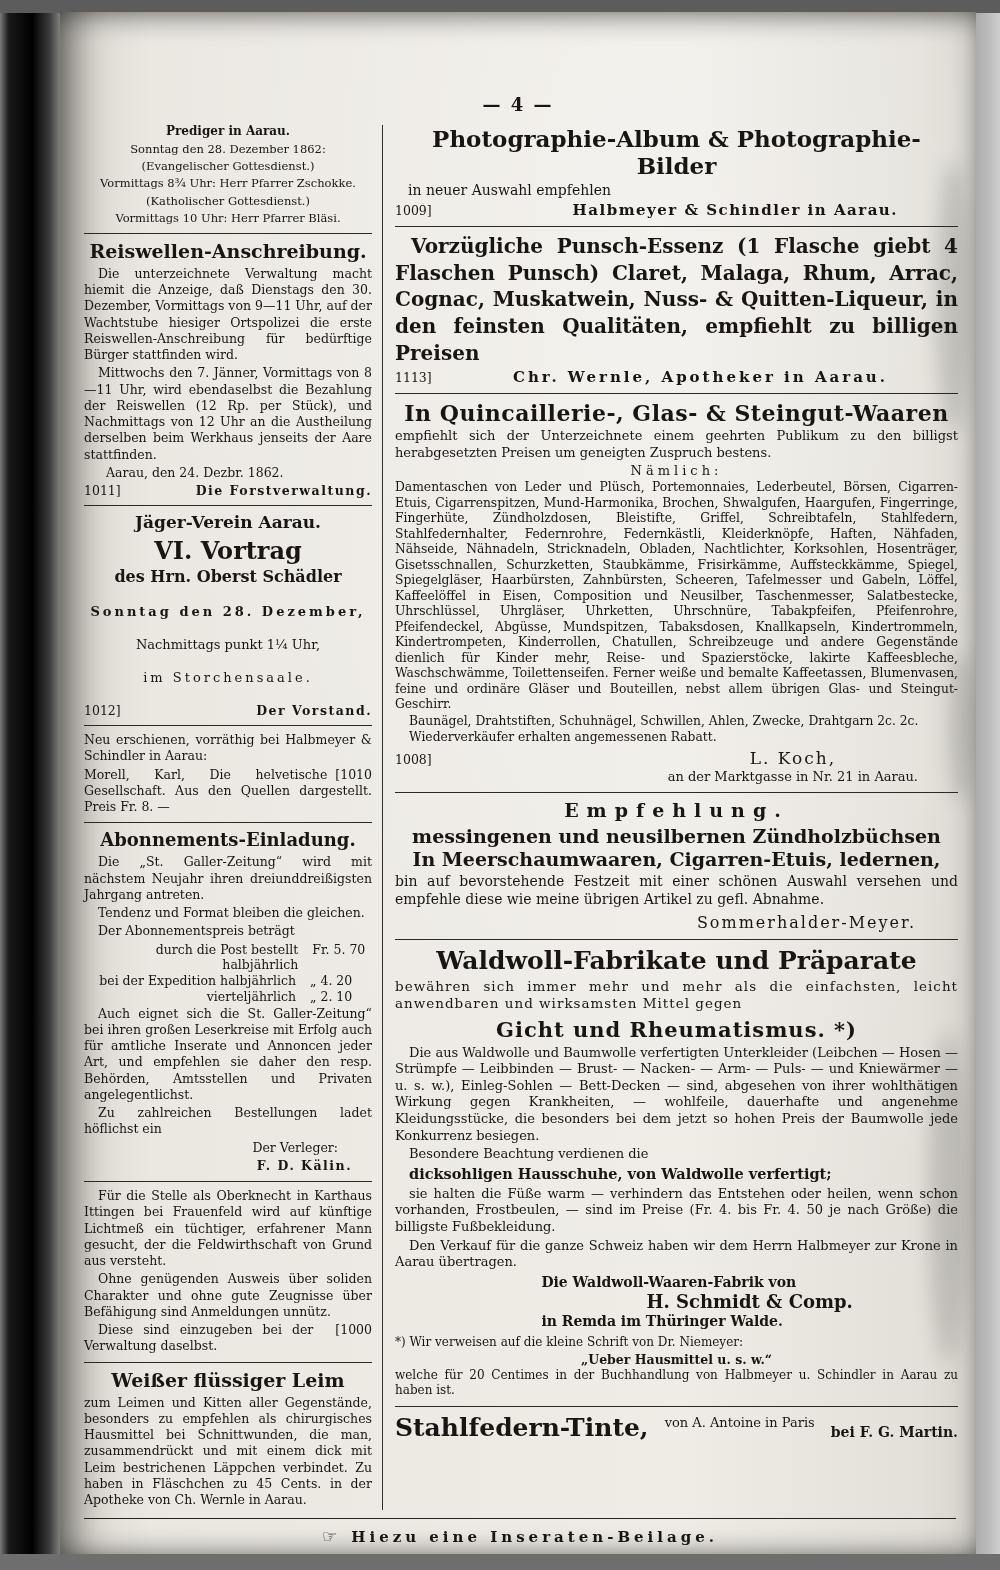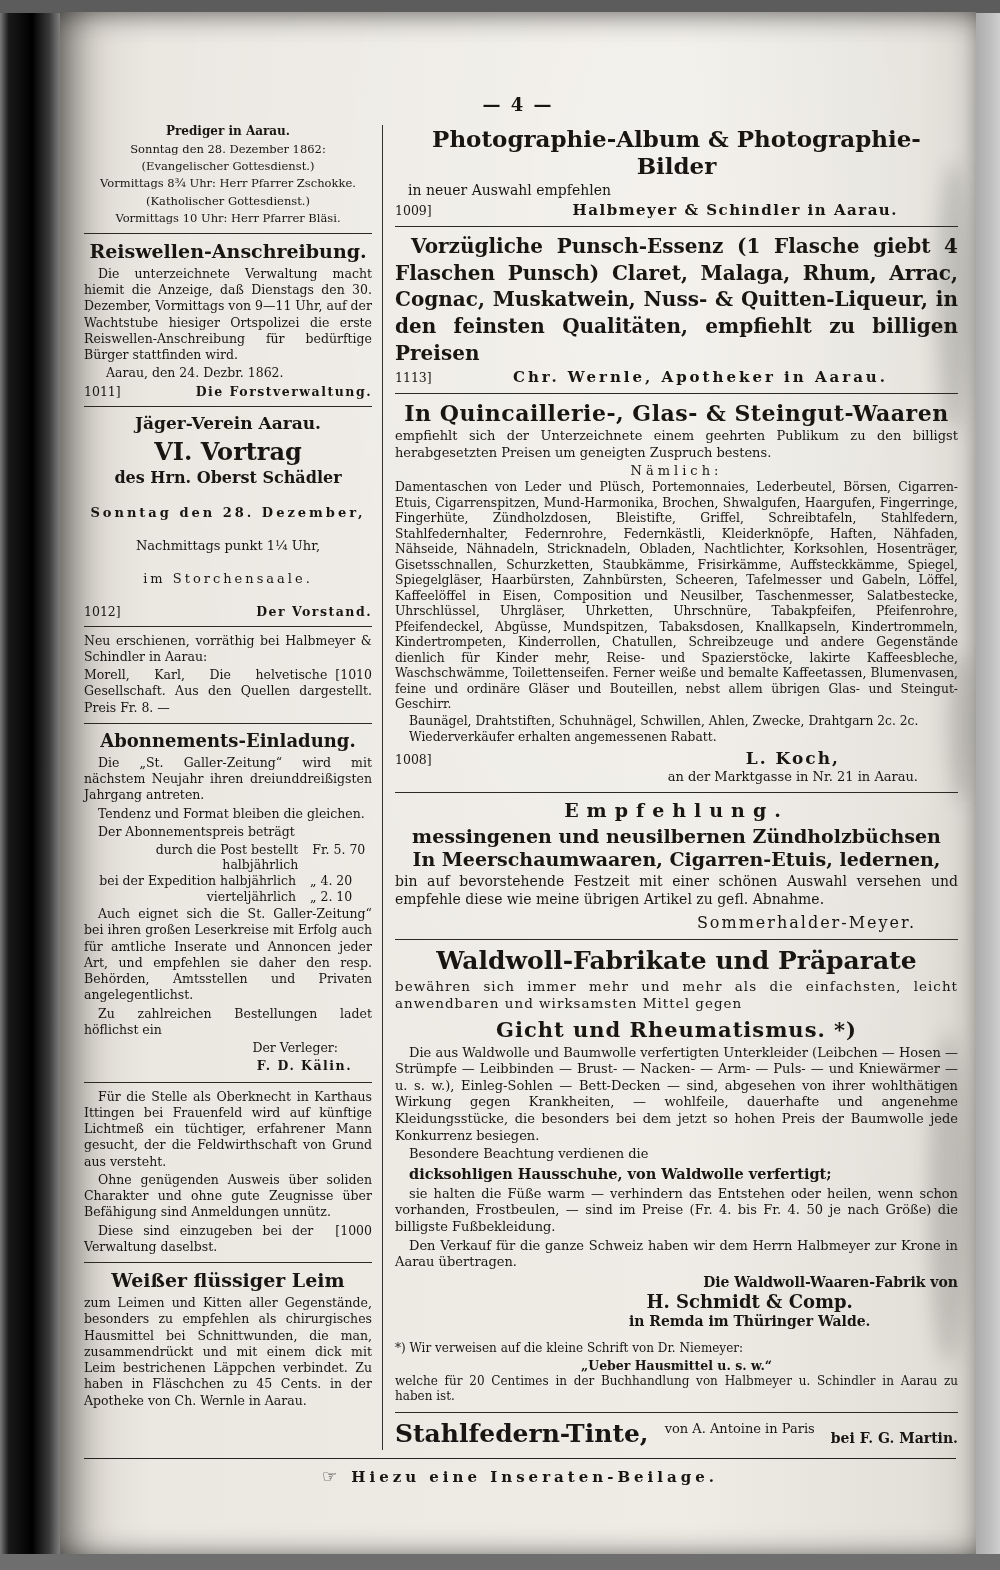--- a/index.html
+++ b/index.html
@@ -61,33 +61,33 @@
   .price-val{width:62px;text-align:left;white-space:nowrap;}
 
   .r-photo-title{font-size:23px;font-weight:bold;text-align:center;margin:4px 0 2px;}
   .r-sub{font-size:14px;margin:1px 13px;text-indent:0;}
   .punsch-body{font-size:20px;font-weight:bold;line-height:1.33;text-align:justify;text-indent:16px;margin:2px 0;}
   .quinc-title{font-size:22px;font-weight:bold;text-align:center;margin:4px 0 2px;letter-spacing:.5px;}
   .r-body{font-size:13px;line-height:1.28;}
   .naemlich{font-size:13px;text-align:center;letter-spacing:4px;margin:2px 0;}
   .list{font-size:12.3px;line-height:1.26;text-align:justify;text-indent:0;margin:1px 0;}
   .koch-block{text-align:center;line-height:1.25;}
-  .koch-name{font-size:17px;font-weight:bold;letter-spacing:2px;}
+  .koch-name{font-size:17px;font-weight:normal;letter-spacing:2px;}
   .koch-addr{font-size:13px;}
   .empf-title{font-size:19px;font-weight:bold;text-align:center;letter-spacing:8px;margin:6px 0 4px;}
   .meer{font-size:19px;font-weight:bold;text-align:center;margin:1px 0;}
   .empf-body{font-size:14px;}
   .sommer{font-size:16px;letter-spacing:2px;text-align:right;padding-right:42px;margin:4px 0 2px;}
   .wald-title{font-size:25px;font-weight:bold;text-align:center;margin:6px 0 3px;}
   .wald-intro{font-size:13.5px;letter-spacing:1px;text-align:justify;text-indent:0;}
   .gicht{font-size:21px;font-weight:bold;text-align:center;letter-spacing:1px;margin:4px 0 3px;}
   .haus{font-size:14.5px;font-weight:bold;text-align:justify;text-indent:14px;margin:2px 0;}
-  .schmidt1{font-size:14px;font-weight:bold;text-align:right;padding-left:26%;margin:3px 0 0;}
+  .schmidt1{font-size:14px;font-weight:bold;text-align:left;padding-left:26%;margin:3px 0 0;}
   .schmidt2{font-size:18px;font-weight:bold;text-align:center;padding-left:26%;margin:1px 0;}
-  .schmidt3{font-size:14px;font-weight:bold;text-align:center;padding-left:26%;margin:0 0 12px;}
+  .schmidt3{font-size:14px;font-weight:bold;padding-left:26%;margin:0 0 6px;}
   .fn{font-size:12px;line-height:1.3;margin:1px 0;}
   .fn-center{font-size:12.5px;font-weight:bold;text-align:center;margin:1px 0;}
   .tinte{display:flex;justify-content:space-between;align-items:center;margin:4px 0 2px;gap:8px;}
   .tinte-title{font-size:25px;font-weight:bold;}
   .tinte-mid{font-size:13px;align-self:flex-start;padding-top:2px;}
   .tinte-sig{font-size:14px;font-weight:bold;align-self:flex-end;padding-bottom:2px;}
 
   .page-footer{border-top:1.5px solid #26231f;margin:8px 20px 0 24px;padding-top:7px;
     text-align:center;font-weight:bold;font-size:15px;letter-spacing:4px;}
   .hand-icon{font-family:"DejaVu Sans","Liberation Sans",sans-serif;font-size:17px;letter-spacing:0;margin-right:14px;}
@@ -117,20 +117,21 @@
         <p class="center small">(Evangelischer Gottesdienst.)</p>
         <p class="center small">Vormittags 8¾ Uhr: Herr Pfarrer Zschokke.</p>
         <p class="center small">(Katholischer Gottesdienst.)</p>
         <p class="center small">Vormittags 10 Uhr: Herr Pfarrer Bläsi.</p>
       </div>
       <div class="rule"></div>
 
       <div>
         <div class="lh2">Reiswellen-Anschreibung.</div>
         <p>Die unterzeichnete Verwaltung macht hiemit die Anzeige, daß Dienstags den 30. Dezember, Vormittags von 9—11 Uhr, auf der Wachtstube hiesiger Ortspolizei die erste Reiswellen-Anschreibung für bedürftige Bürger stattfinden wird.</p>
+        <p>Mittwochs den 7. Jänner, Vormittags von 8—11 Uhr, wird ebendaselbst die Bezahlung der Reiswellen (12 Rp. per Stück), und Nachmittags von 12 Uhr an die Austheilung derselben beim Werkhaus jenseits der Aare stattfinden.</p>
         <p class="noindent" style="text-indent:22px">Aarau, den 24. Dezbr. 1862.</p>
         <div class="row">
           <span class="numtag">1011]</span>
           <span class="b sp1">Die Forstverwaltung.</span>
         </div>
       </div>
       <div class="rule"></div>
 
       <div>
         <div class="lh1">Jäger-Verein Aarau.</div>

